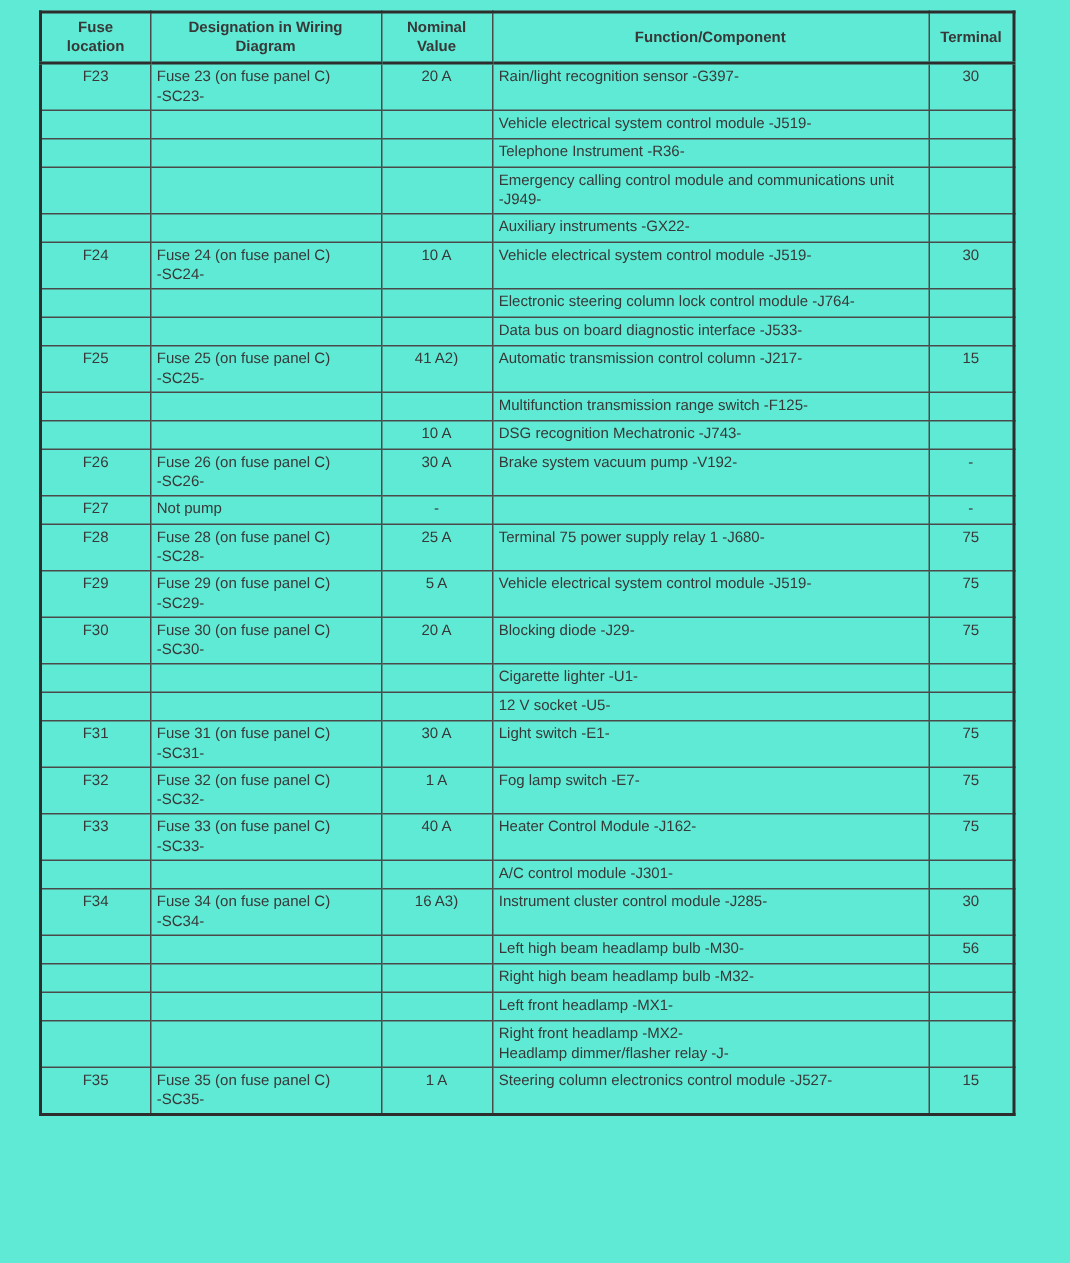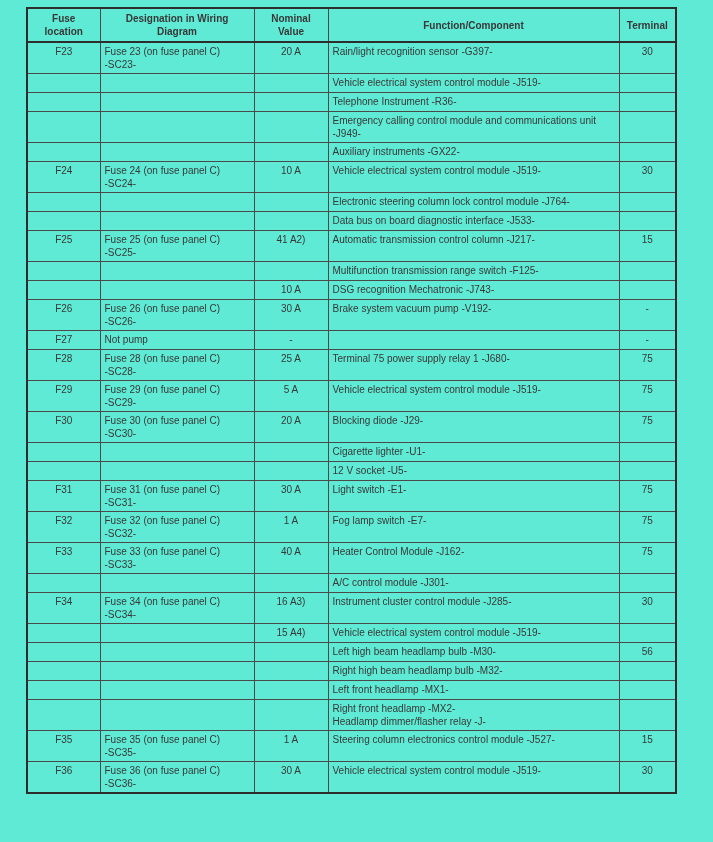--- a/index.html
+++ b/index.html
@@ -234,27 +234,20 @@
         <tr>
           <td class="col-fuse">F34</td>
           <td class="col-designation">Fuse 34 (on fuse panel C)<br>-SC34-</td>
           <td class="col-nominal">16 A3)</td>
           <td class="col-function">Instrument cluster control module -J285-</td>
           <td class="col-terminal">30</td>
         </tr>
         <tr>
           <td class="col-fuse"></td>
           <td class="col-designation"></td>
-          <td class="col-nominal">15 A4)</td>
-          <td class="col-function">Vehicle electrical system control module -J519-</td>
-          <td class="col-terminal"></td>
-        </tr>
-        <tr>
-          <td class="col-fuse"></td>
-          <td class="col-designation"></td>
           <td class="col-nominal"></td>
           <td class="col-function">Left high beam headlamp bulb -M30-</td>
           <td class="col-terminal">56</td>
         </tr>
         <tr>
           <td class="col-fuse"></td>
           <td class="col-designation"></td>
           <td class="col-nominal"></td>
           <td class="col-function">Right high beam headlamp bulb -M32-</td>
           <td class="col-terminal"></td>
@@ -273,22 +266,15 @@
           <td class="col-function">Right front headlamp -MX2-<br>Headlamp dimmer/flasher relay -J-</td>
           <td class="col-terminal"></td>
         </tr>
         <tr>
           <td class="col-fuse">F35</td>
           <td class="col-designation">Fuse 35 (on fuse panel C)<br>-SC35-</td>
           <td class="col-nominal">1 A</td>
           <td class="col-function">Steering column electronics control module -J527-</td>
           <td class="col-terminal">15</td>
         </tr>
-        <tr>
-          <td class="col-fuse">F36</td>
-          <td class="col-designation">Fuse 36 (on fuse panel C)<br>-SC36-</td>
-          <td class="col-nominal">30 A</td>
-          <td class="col-function">Vehicle electrical system control module -J519-</td>
-          <td class="col-terminal">30</td>
-        </tr>
       </tbody>
   </table>
 </div>
 
 </body></html>

